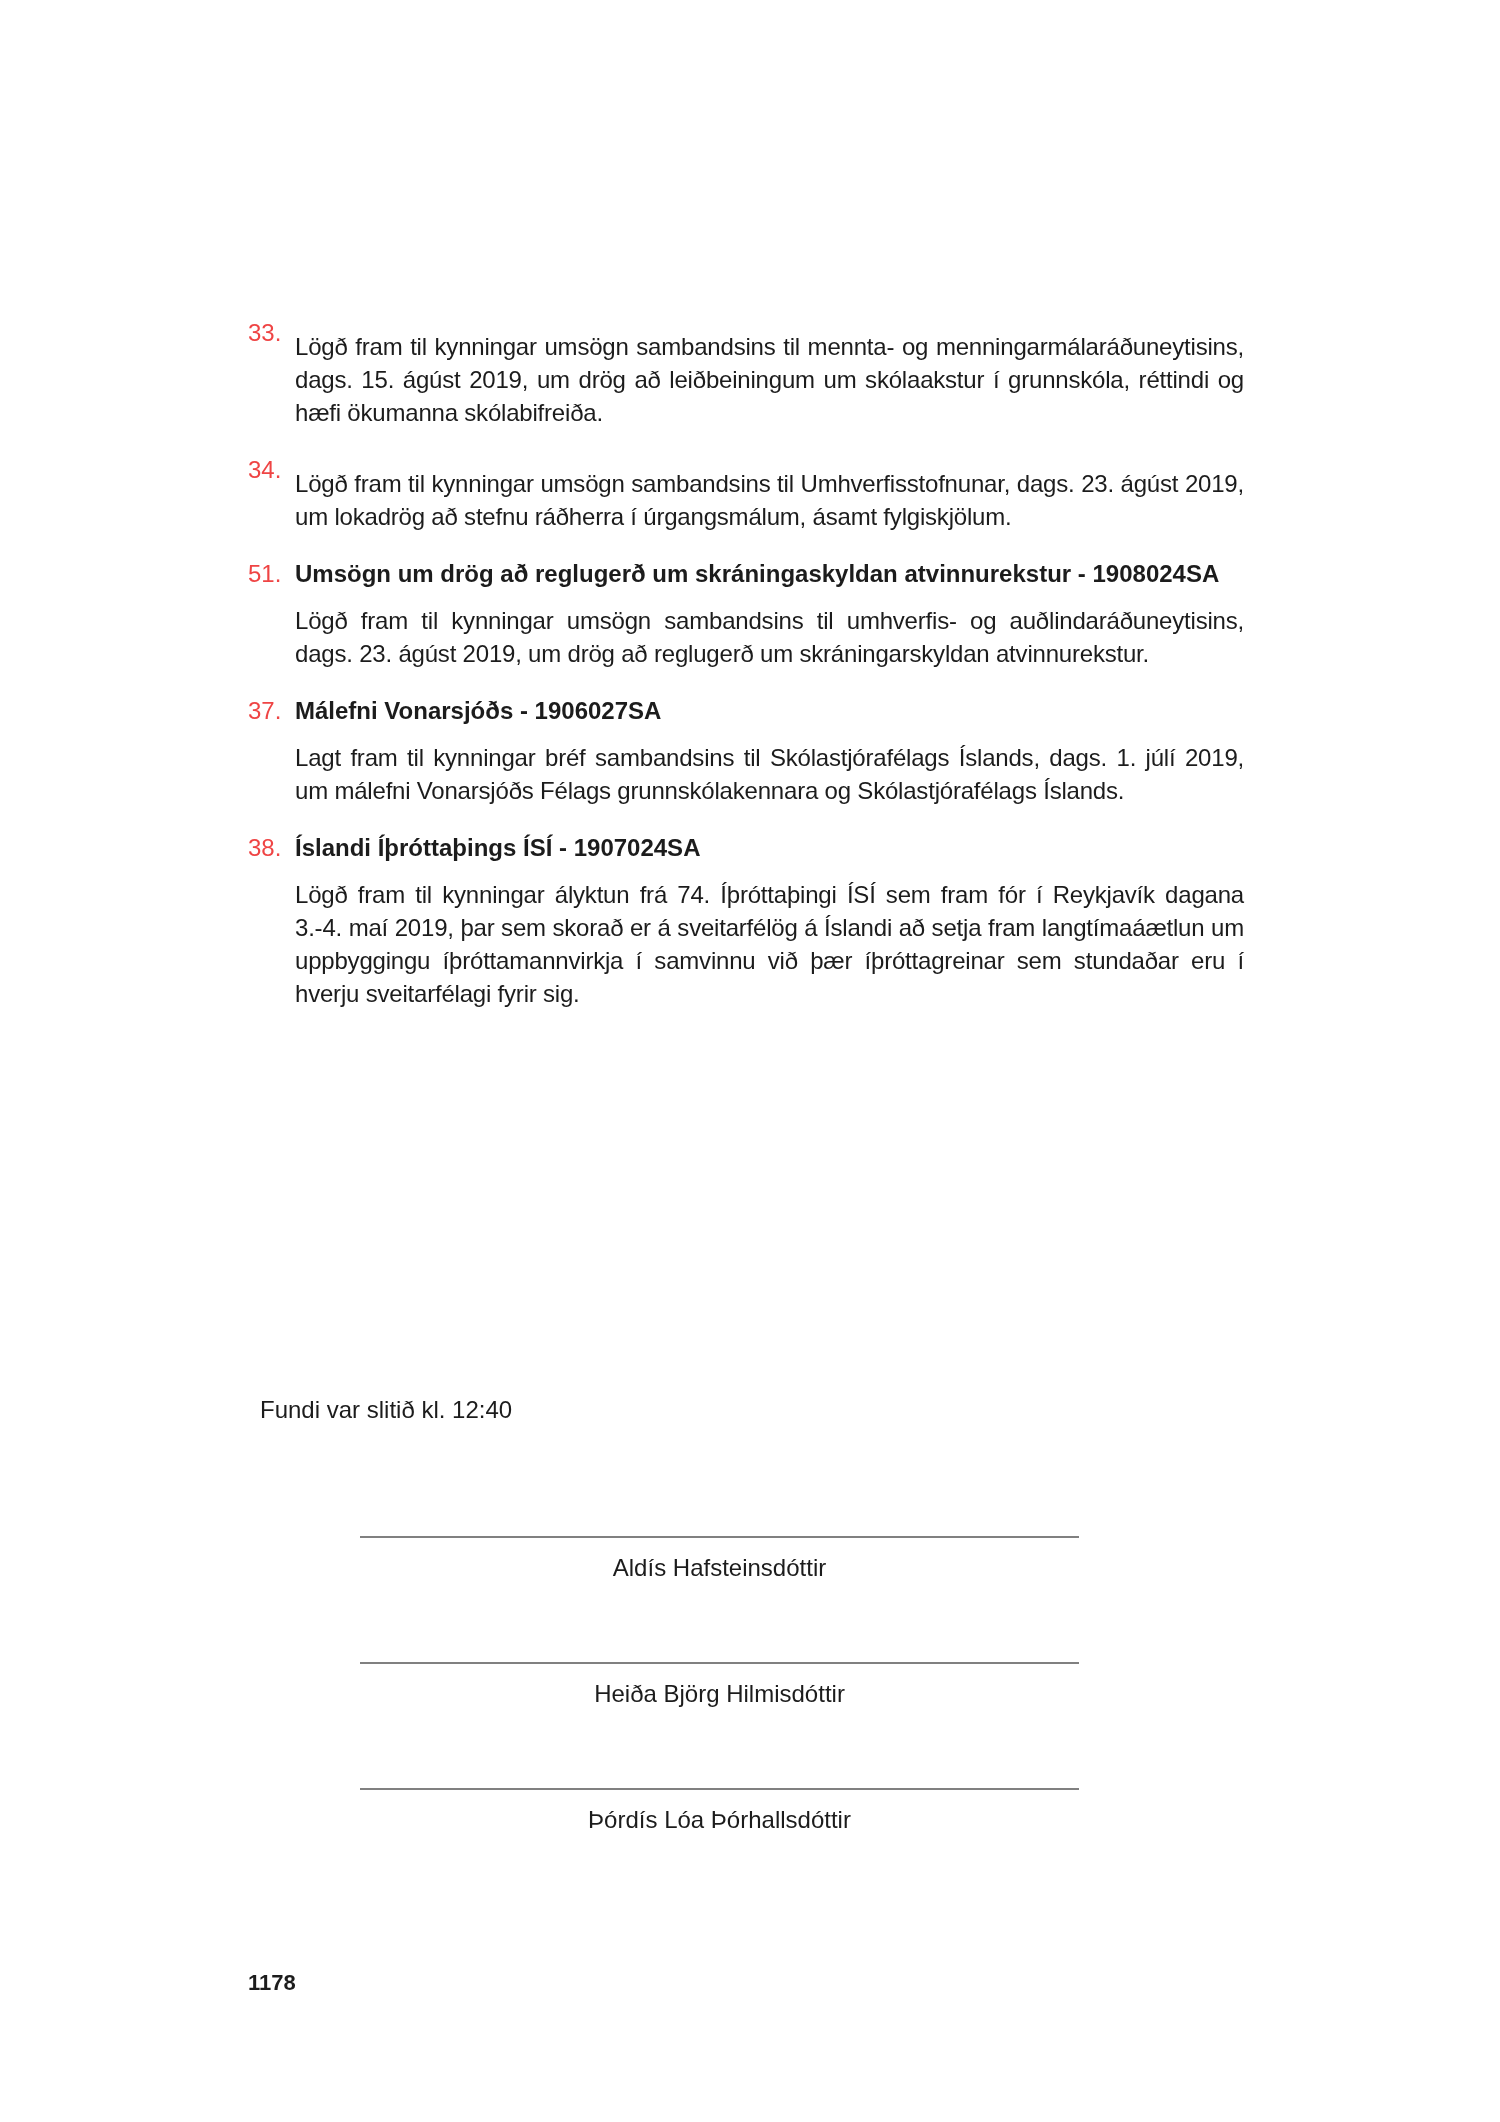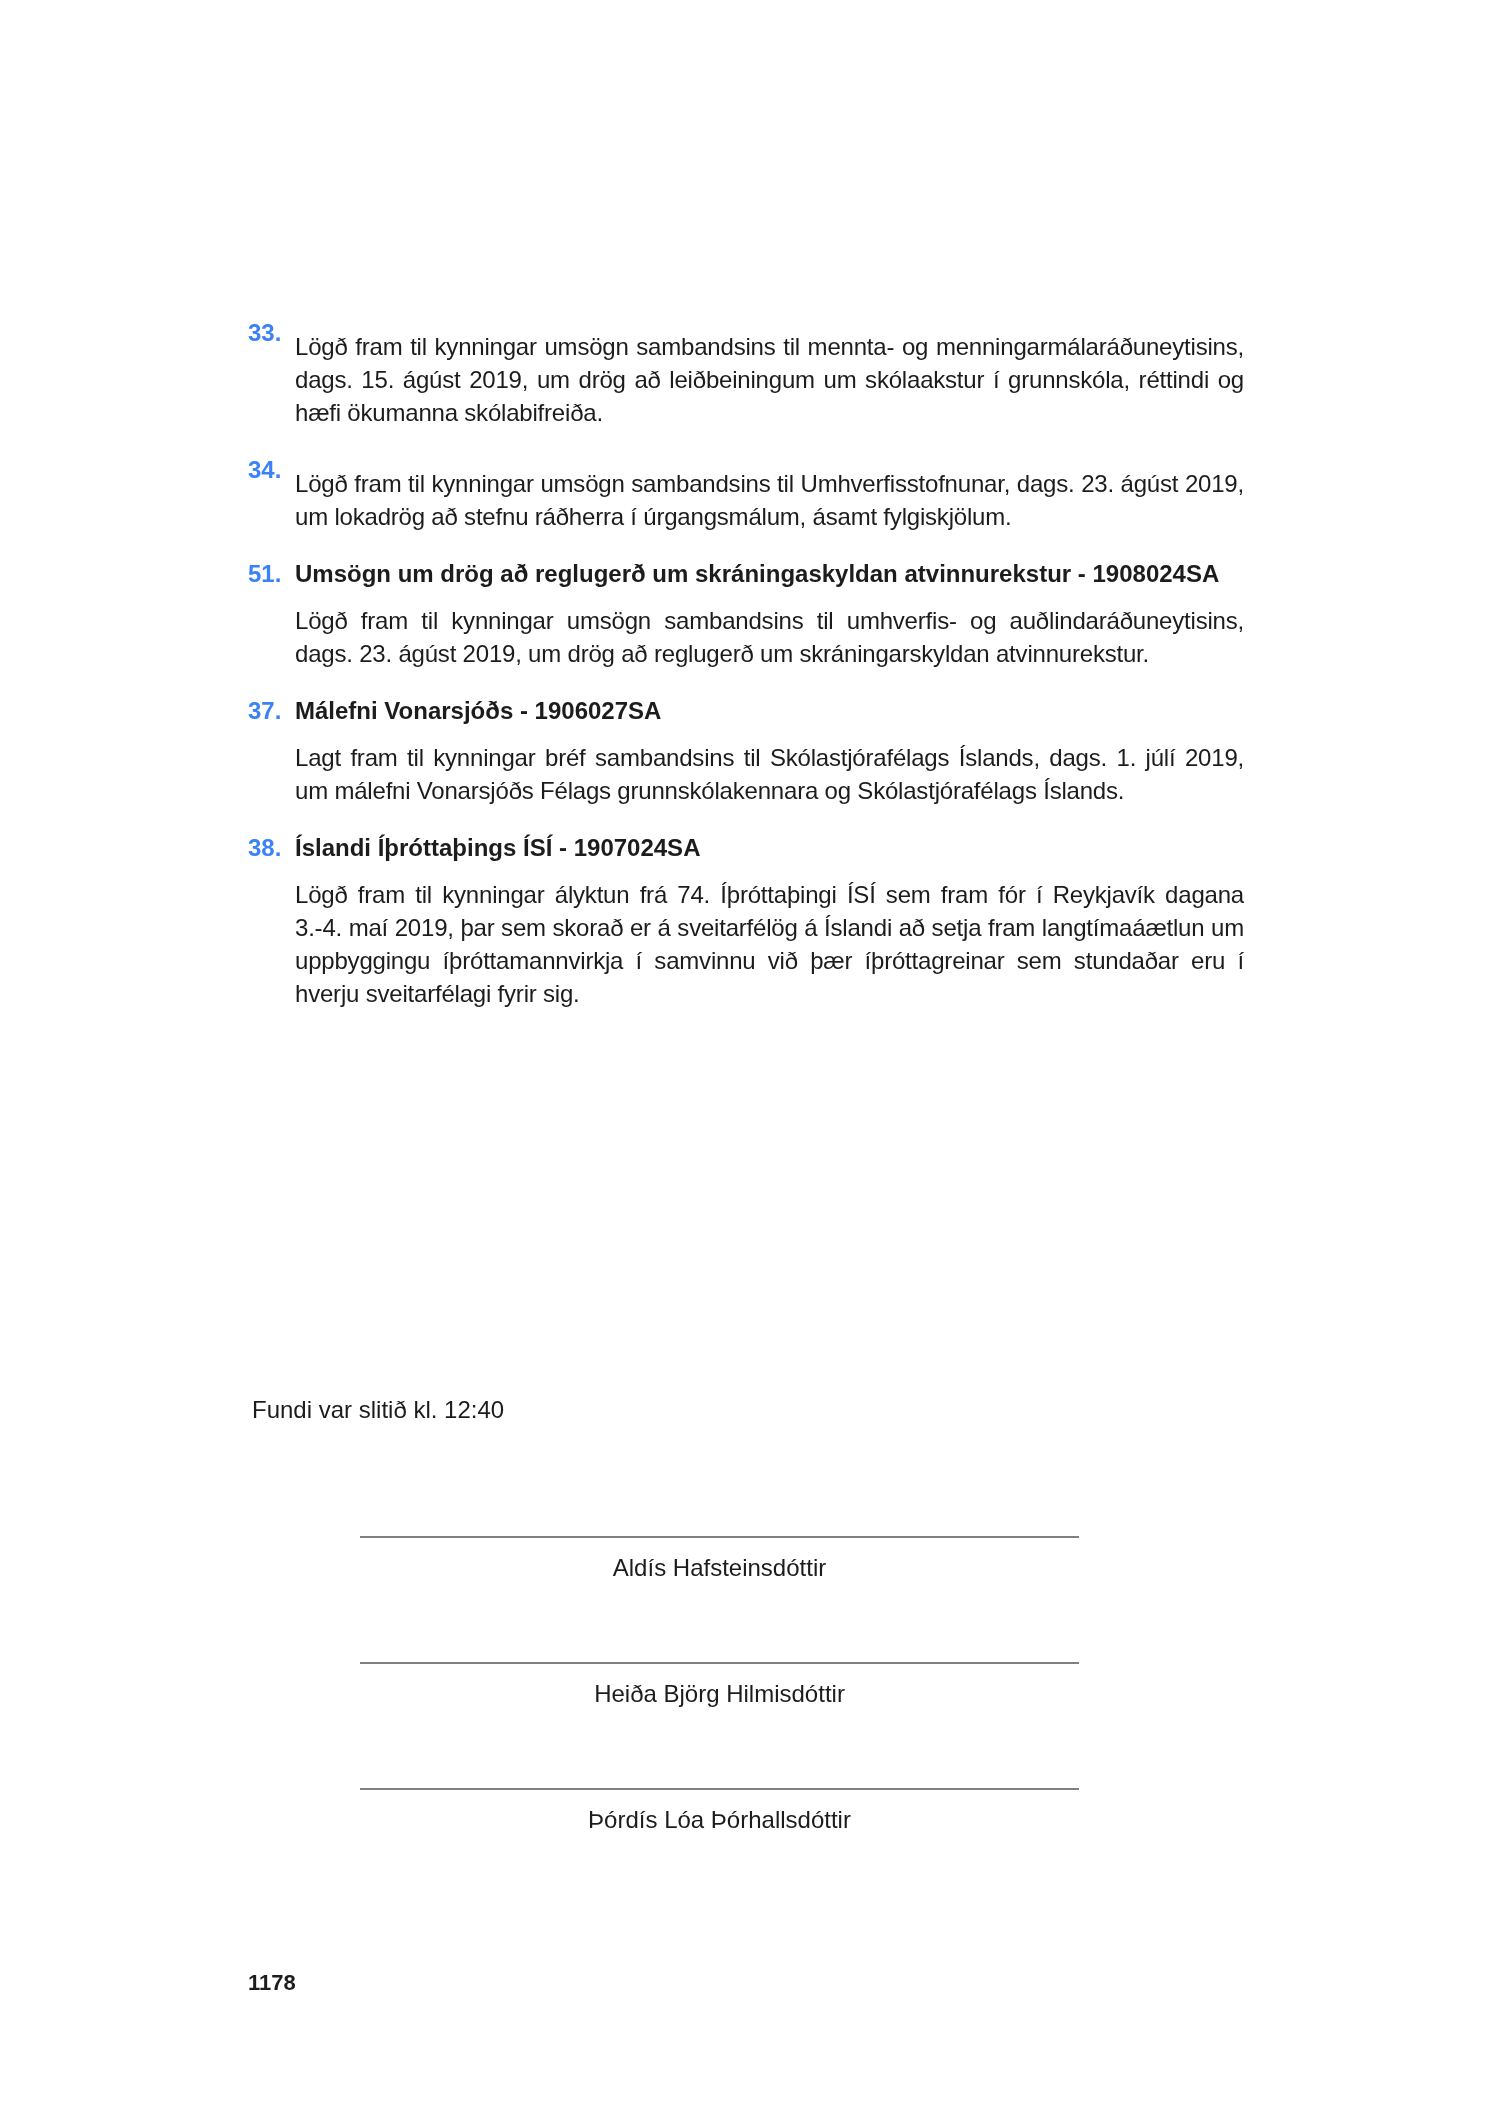--- a/index.html
+++ b/index.html
@@ -21,42 +21,42 @@
     left: 248px;
     top: 316px;
     width: 996px;
   }
   .minutes-item {
     display: grid;
     grid-template-columns: 47px 1fr;
     margin-bottom: 24px;
   }
   .item-number {
-    font-weight: bold;
+    font-weight: normal;
     font-size: 24px;
     line-height: 33px;
-    color: #3b82f6;
+    color: #ef4444;
   }
   .item-title {
     font-weight: bold;
     font-size: 24px;
     line-height: 33px;
     color: #1c1c1c;
   }
   .item-body {
     margin: 14px 0 0 0;
     font-size: 24px;
     line-height: 33px;
     text-align: justify;
     letter-spacing: -0.2px;
     color: #1c1c1c;
   }
   .closing-line {
     position: absolute;
-    left: 252px;
+    left: 260px;
     top: 1393px;
     font-size: 24px;
     line-height: 33px;
     color: #1c1c1c;
   }
   .signature-block {
     position: absolute;
     left: 360px;
     width: 719px;
     text-align: center;

